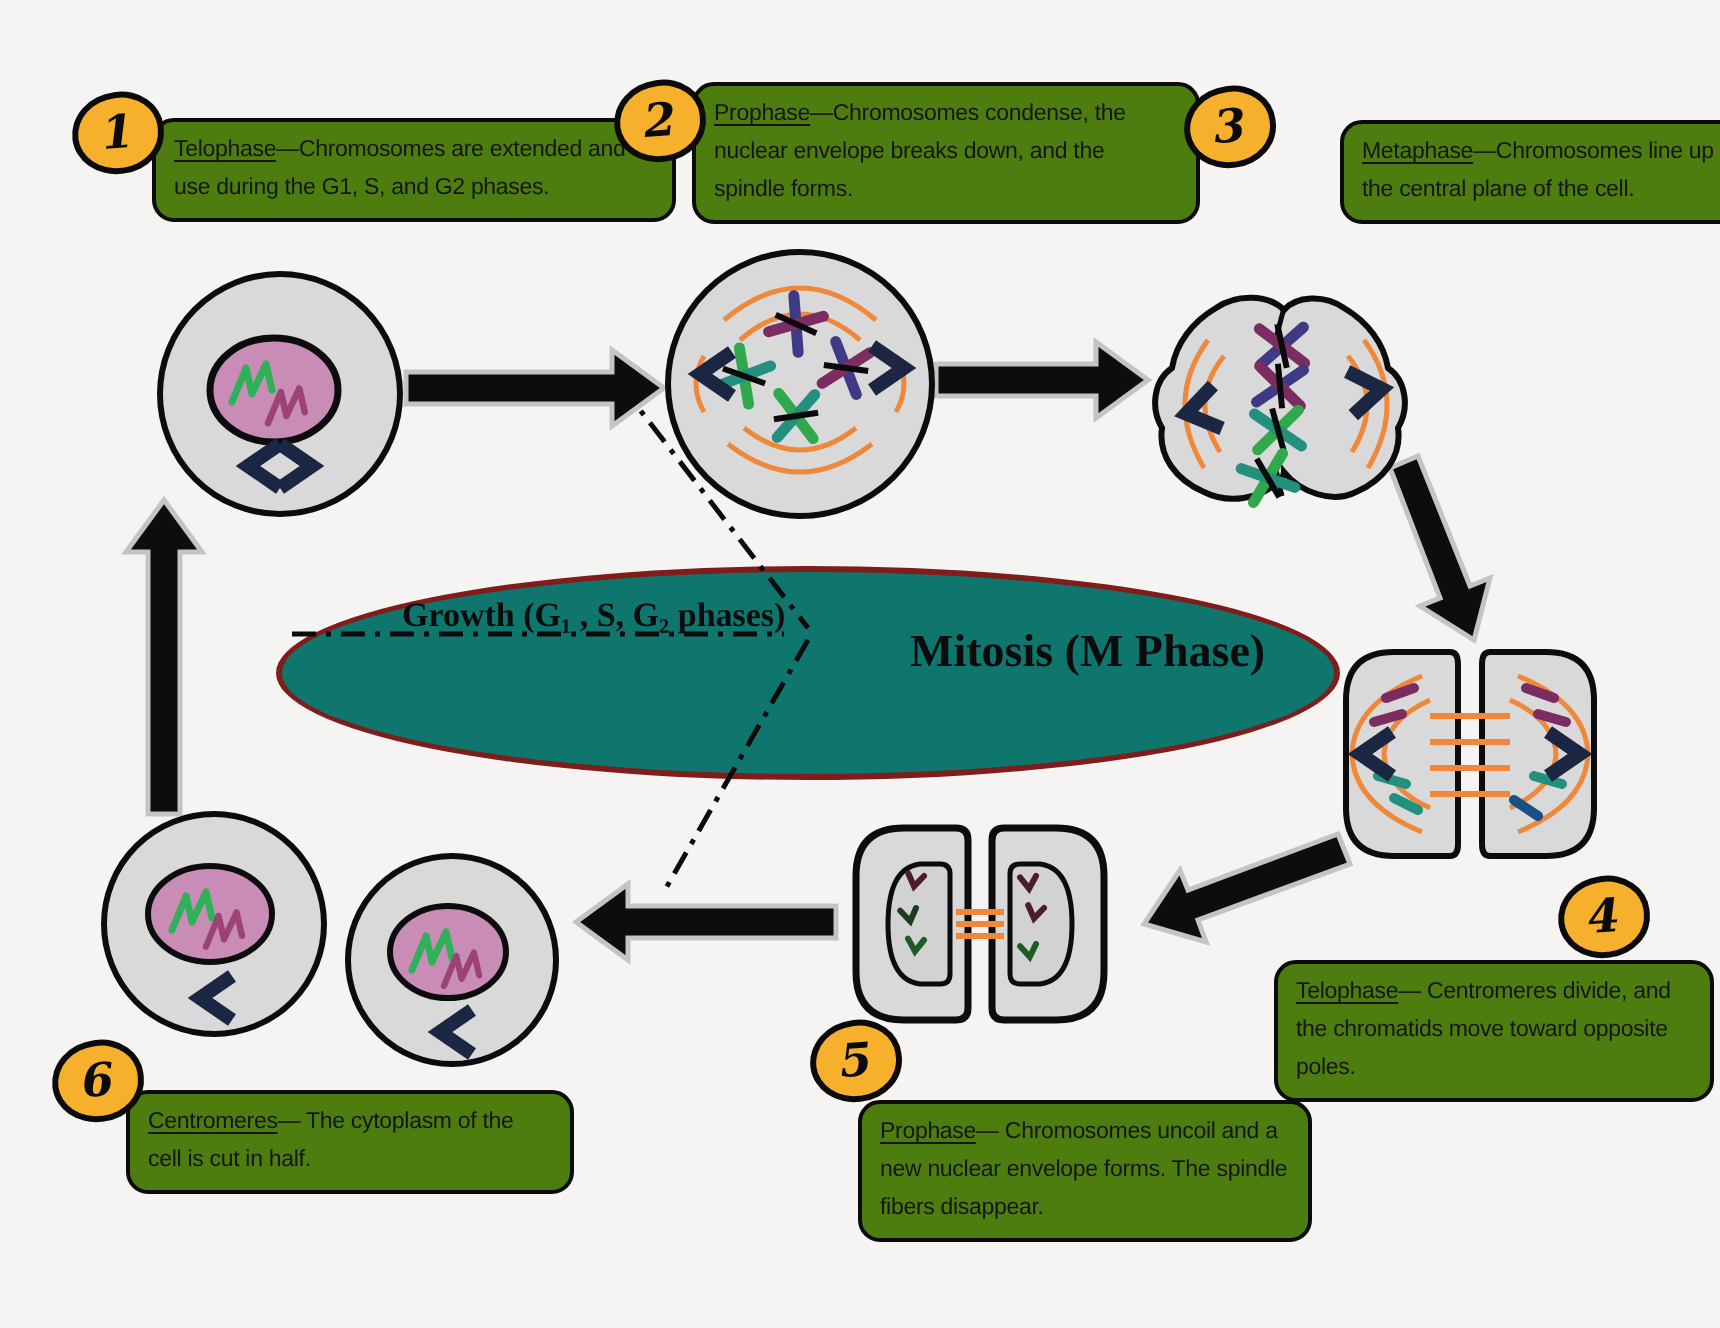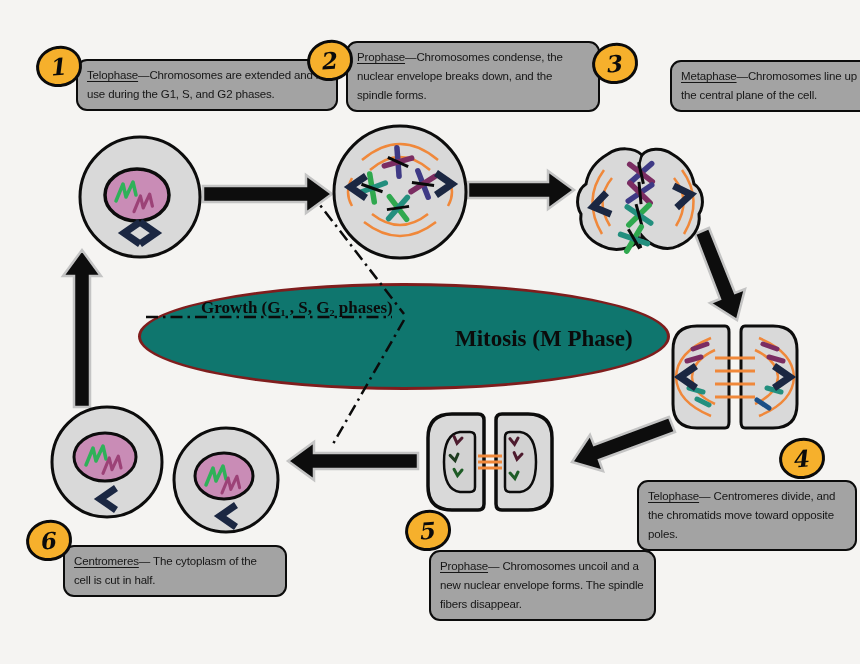--- a/index.html
+++ b/index.html
@@ -6,26 +6,26 @@
   .canvas{position:relative;width:860px;height:664px;background:#f5f4f2;
           font-family:"Liberation Sans",sans-serif;overflow:hidden;}
 
   
   .cycle-ellipse{position:absolute;left:138px;top:283px;width:526px;height:101px;
      background:#0f766e;border:3px solid #7f1d1d;border-radius:50%;z-index:1;}
   .cycle-ellipse .lbl{position:absolute;color:#0b0b0b;font-family:"Liberation Serif",serif;
      font-weight:700;white-space:nowrap;}
   .lbl-growth{left:60px;top:12px;font-size:17px;}
   .lbl-cyto{left:62px;top:55px;font-size:17px;}
-  .lbl-mitosis{left:314px;top:27px;font-size:23px;margin-top:13px;}
+  .lbl-mitosis{left:314px;top:27px;font-size:23px;}
 
   svg.overlay{position:absolute;left:0;top:0;z-index:2;pointer-events:none;}
 
   
-  .phase-box{position:absolute;z-index:3;background:#a3a3a3;border:2.5px solid #0b0b0b;
+  .phase-box{position:absolute;z-index:3;background:#4d7c0f;border:2.5px solid #0b0b0b;
      border-radius:11px;padding:5px 9px;font-size:11.5px;line-height:1.65;color:#161616;
      letter-spacing:-0.15px;}
   .term{text-decoration:underline;text-underline-offset:2px;}
 
   
   .badge{position:absolute;z-index:4;width:40px;height:35px;background:#f6b02c;
      border:3px solid #0b0b0b;border-radius:52% 48% 50% 50%;display:flex;align-items:center;
      justify-content:center;transform:rotate(-7deg);}
   .badge span{font-family:"DejaVu Serif",serif;font-weight:700;font-style:italic;
      font-size:23px;color:#0b0b0b;transform:rotate(3deg);line-height:1;}

